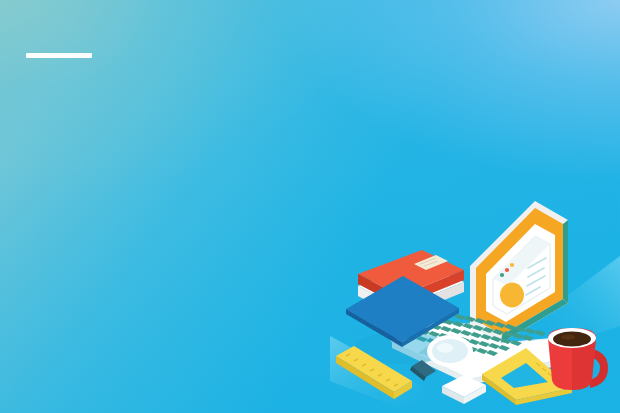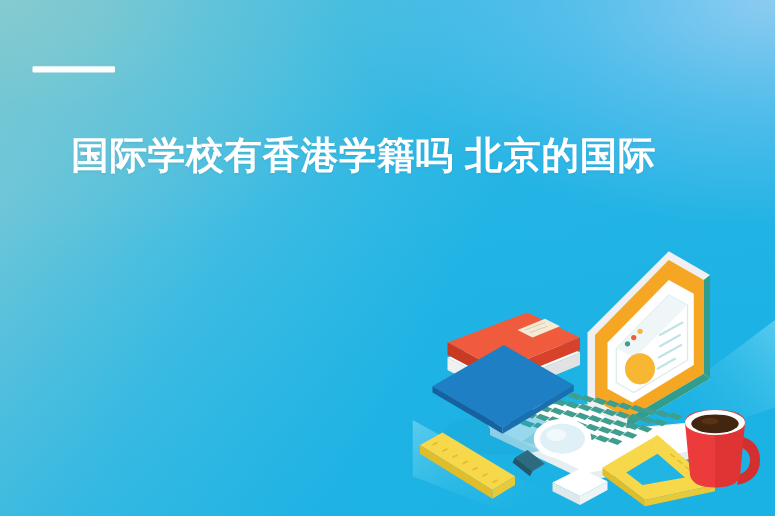--- a/index.html
+++ b/index.html
@@ -52,21 +52,20 @@
 
 <div id="banner">
 
   <div class="wash-a"></div>
   <div class="wash-b"></div>
   <div class="wash-c"></div>
   <div class="wash-d"></div>
 
   <div class="rule"></div>
 
-  <div class="headline">国际学校有香港学籍吗 北京的国际</div>
 
   <div id="art">
     <svg viewBox="0 0 290 217" xmlns="http://www.w3.org/2000/svg">
       <defs>
         <linearGradient id="glow" x1="0" y1="0" x2="1" y2="1">
           <stop offset="0%" stop-color="#8fe0f5" stop-opacity=".55"></stop>
           <stop offset="100%" stop-color="#21b5e3" stop-opacity="0"></stop>
         </linearGradient>
         <linearGradient id="glow2" x1="1" y1="0" x2="0" y2="1">
           <stop offset="0%" stop-color="#9fe8fa" stop-opacity=".45"></stop>

